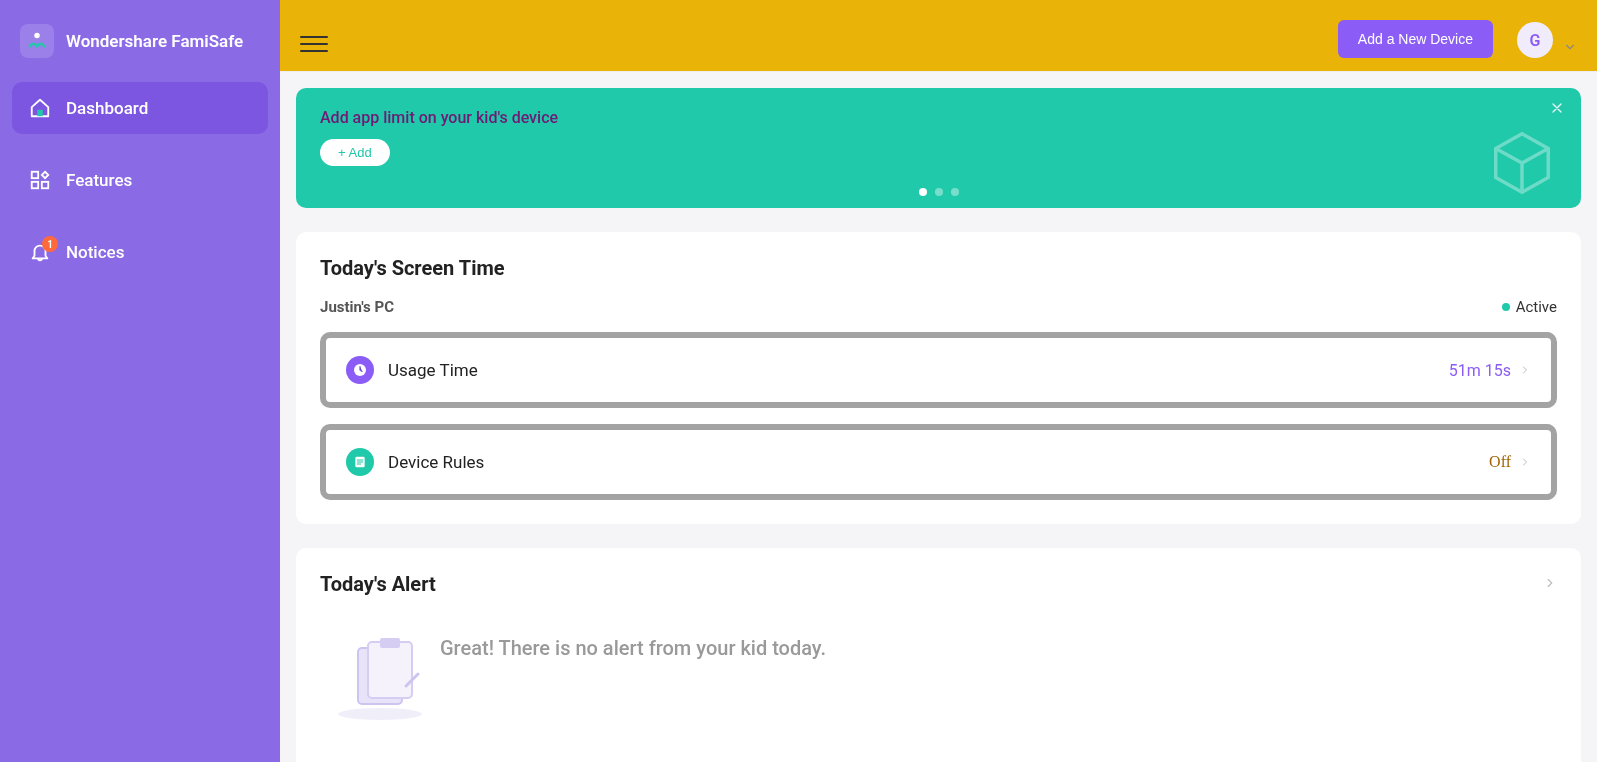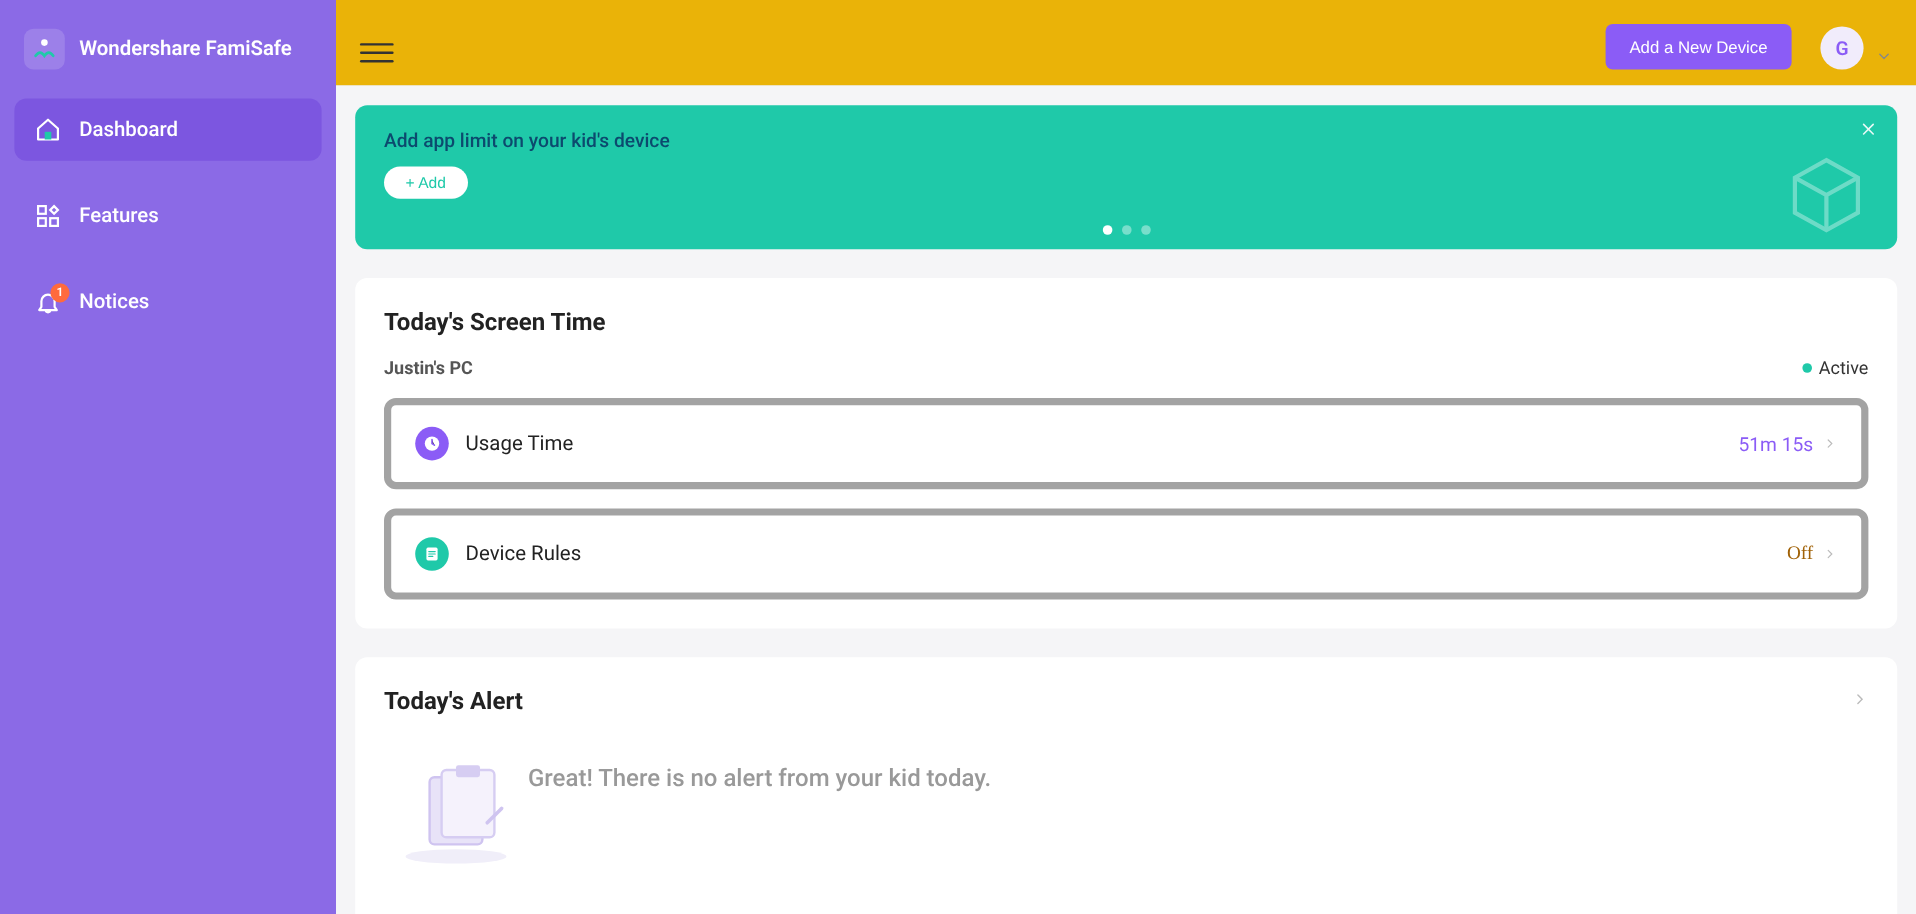--- a/index.html
+++ b/index.html
@@ -166,21 +166,21 @@
 
 .banner {
   background: #1fc9a9;
   border-radius: 10px;
   padding: 20px 24px;
   position: relative;
   min-height: 120px;
   margin-bottom: 24px;
 }
 .banner-title {
-  color: #0c4a6e;
+  color: #701a75;
   font-size: 16px;
   font-weight: 500;
   margin-bottom: 12px;
 }
 .banner-add-btn {
   background: #fff;
   color: #1fc9a9;
   border: none;
   padding: 6px 18px;
   border-radius: 16px;

